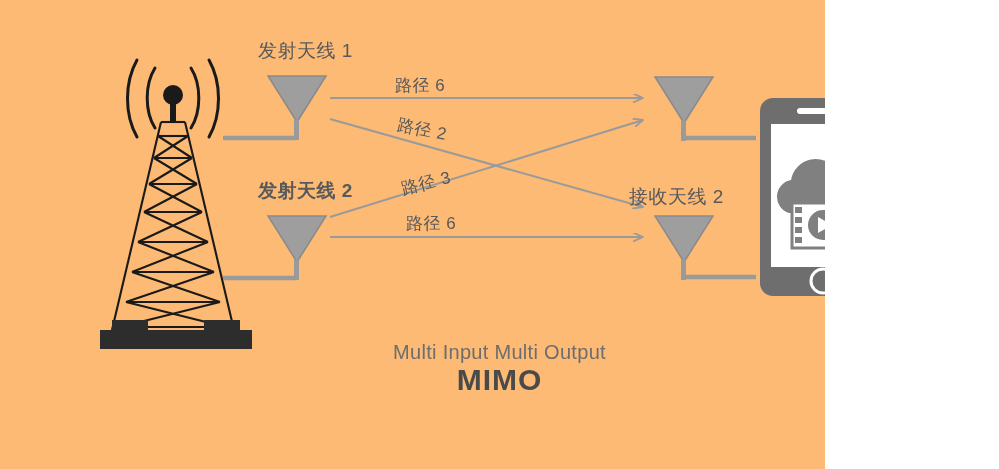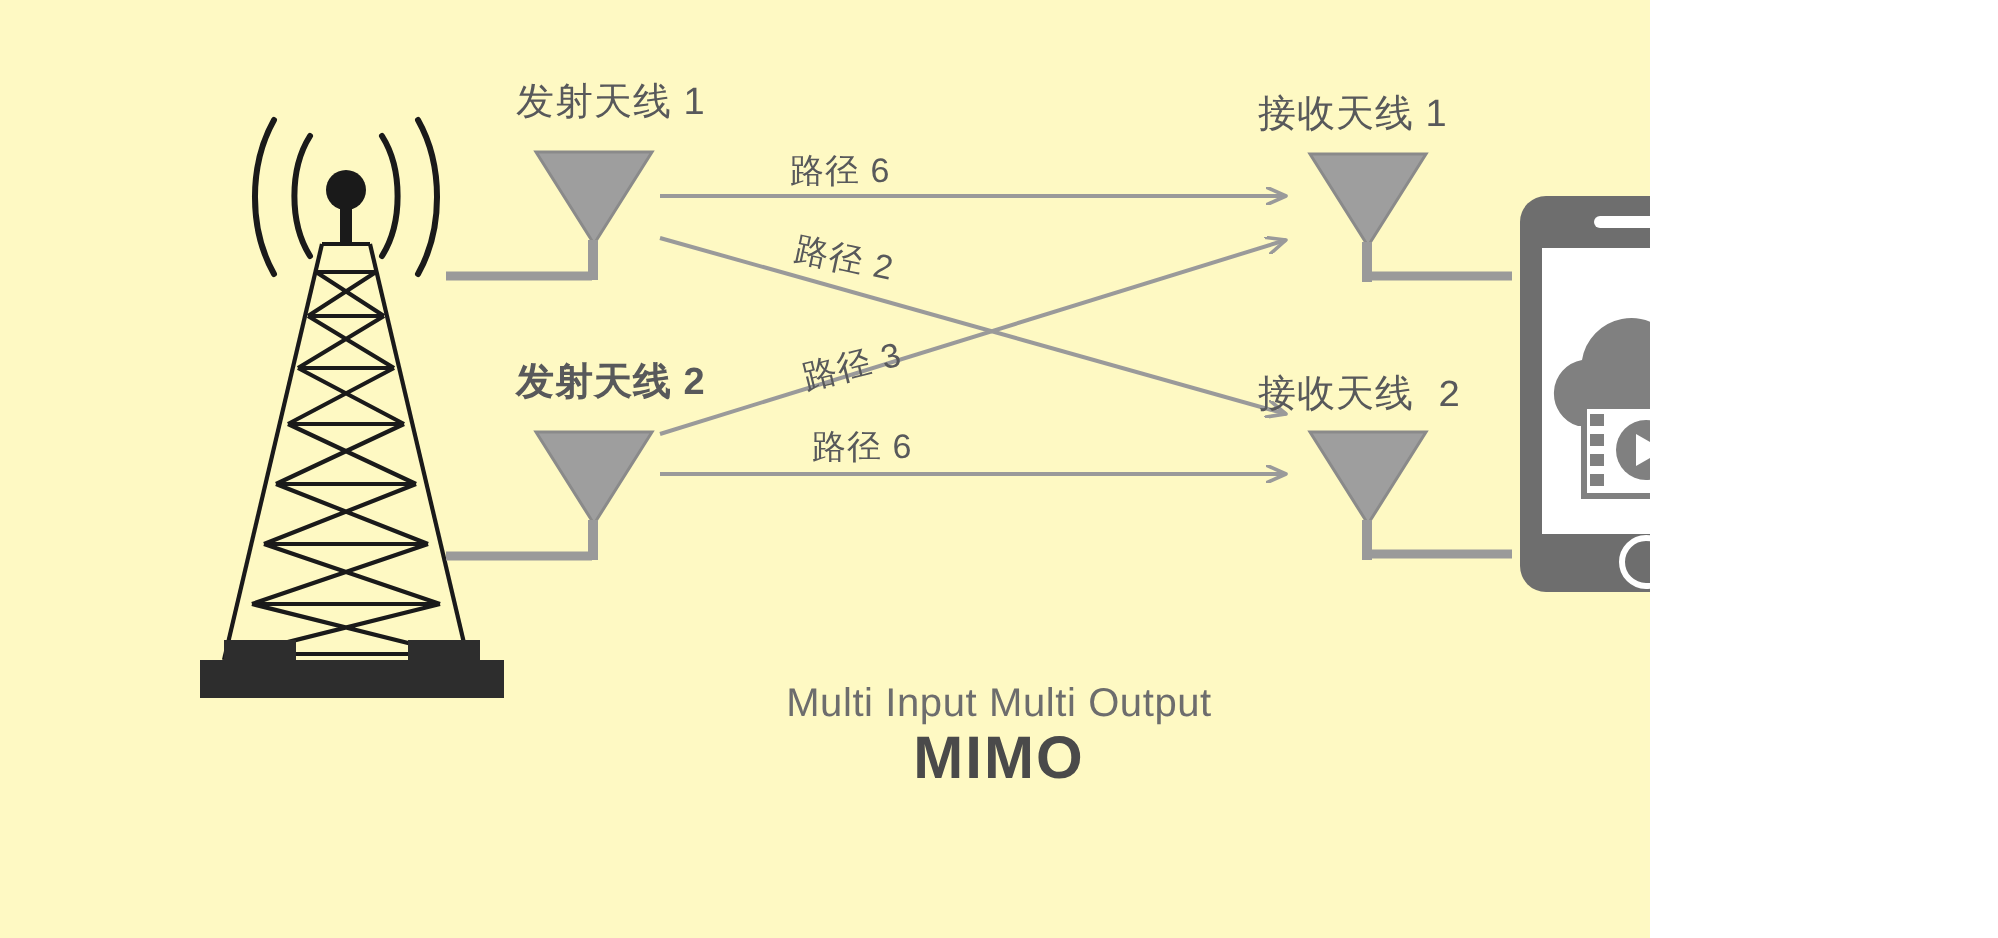--- a/index.html
+++ b/index.html
@@ -7,21 +7,21 @@
     padding: 0;
     background: #ffffff;
   }
   body {
     font-family: "Liberation Sans", "DejaVu Sans", sans-serif;
   }
   #stage {
     position: relative;
     width: 825px;
     height: 469px;
-    background: #fef9c3;
+    background: #fdba74;
     overflow: hidden;
   }
   #stage svg.layer {
     position: absolute;
     left: 0;
     top: 0;
     width: 999px;
     height: 469px;
   }
   .lbl {
@@ -34,21 +34,21 @@
     font-size: 19px;
     letter-spacing: 0.5px;
   }
   .path-label {
     font-size: 17px;
     letter-spacing: 0.5px;
   }
   #tx1-label { left: 258px; top: 38px; }
   #tx2-label { left: 258px; top: 178px; font-weight: bold; }
   #rx1-label { left: 629px; top: 44px; }
-  #rx2-label { left: 629px; top: 184px; font-family: Liberation Mono, monospace; }
+  #rx2-label { left: 629px; top: 184px; }
   #p1-label { left: 395px; top: 74px; }
   #p2-label { left: 400px; top: 113px; transform: rotate(12deg); transform-origin: left top; }
   #p3-label { left: 399px; top: 178px; transform: rotate(-14deg); transform-origin: left top; }
   #p4-label { left: 406px; top: 212px; }
   #title-block {
     position: absolute;
     left: 0;
     top: 336px;
     width: 999px;
     text-align: center;
@@ -181,21 +181,20 @@
           <rect x="844" y="237" width="7" height="6"></rect>
         </g>
         <circle cx="823" cy="225" r="15" fill="#808080"></circle>
         <polygon points="818,217 832,225 818,233" fill="#ffffff"></polygon>
       </g>
     </g>
   </svg>
 
   <div class="lbl ant-label" id="tx1-label">发射天线 1</div>
   <div class="lbl ant-label" id="tx2-label">发射天线 2</div>
-  <div class="lbl ant-label" id="rx1-label">接收天线 1</div>
   <div class="lbl ant-label" id="rx2-label">接收天线 2</div>
 
   <div class="lbl path-label" id="p1-label">路径 6</div>
   <div class="lbl path-label" id="p2-label">路径 2</div>
   <div class="lbl path-label" id="p3-label">路径 3</div>
   <div class="lbl path-label" id="p4-label">路径 6</div>
 
   <div id="title-block">
     <div id="mimo-subtitle">Multi Input Multi Output</div>
     <div id="mimo-title">MIMO</div>

